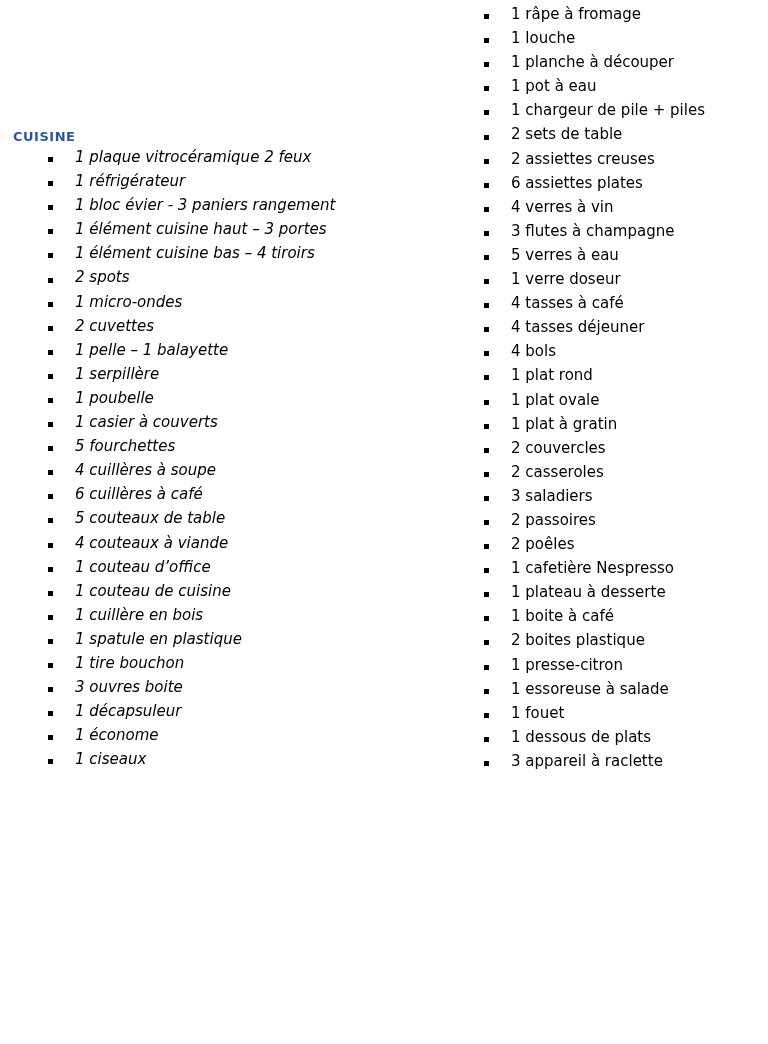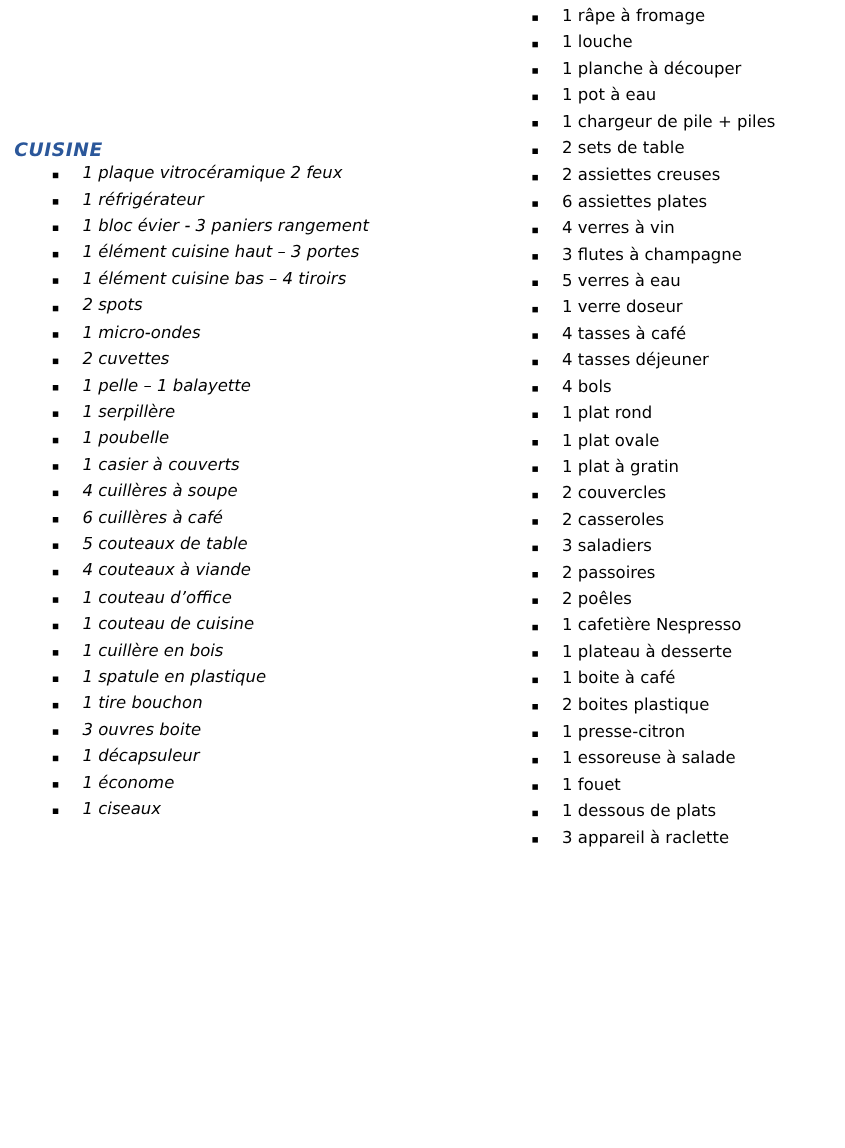--- a/index.html
+++ b/index.html
@@ -16,26 +16,25 @@
     color: #000000;
     overflow: hidden;
   }
   .left-col {
     position: absolute;
     left: 13px;
     top: 126px;
   }
   .section-title {
     margin: 0;
-    font-size: 17px;
+    font-size: 13px;
     font-weight: bold;
     letter-spacing: 0.5px;
     line-height: 22px;
     height: 22px;
-    font-style: italic;
   }
   ul.item-list {
     list-style: none;
     margin: 0;
     padding: 0;
   }
   .left-col ul.item-list {
     margin-left: 34px; 
     font-style: italic;
   }
@@ -113,20 +112,24 @@
         <li>
           <span class="bullet"></span>
           <span>1 poubelle</span>
         </li>
         <li>
           <span class="bullet"></span>
           <span>1 casier à couverts</span>
         </li>
         <li>
           <span class="bullet"></span>
+          <span>5 fourchettes</span>
+        </li>
+        <li>
+          <span class="bullet"></span>
           <span>4 cuillères à soupe</span>
         </li>
         <li>
           <span class="bullet"></span>
           <span>6 cuillères à café</span>
         </li>
         <li>
           <span class="bullet"></span>
           <span>5 couteaux de table</span>
         </li>

